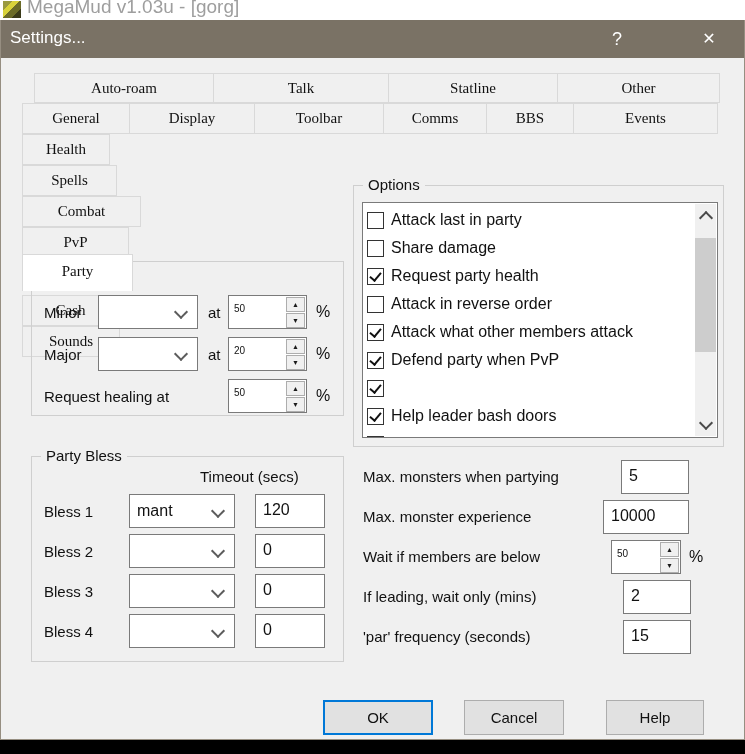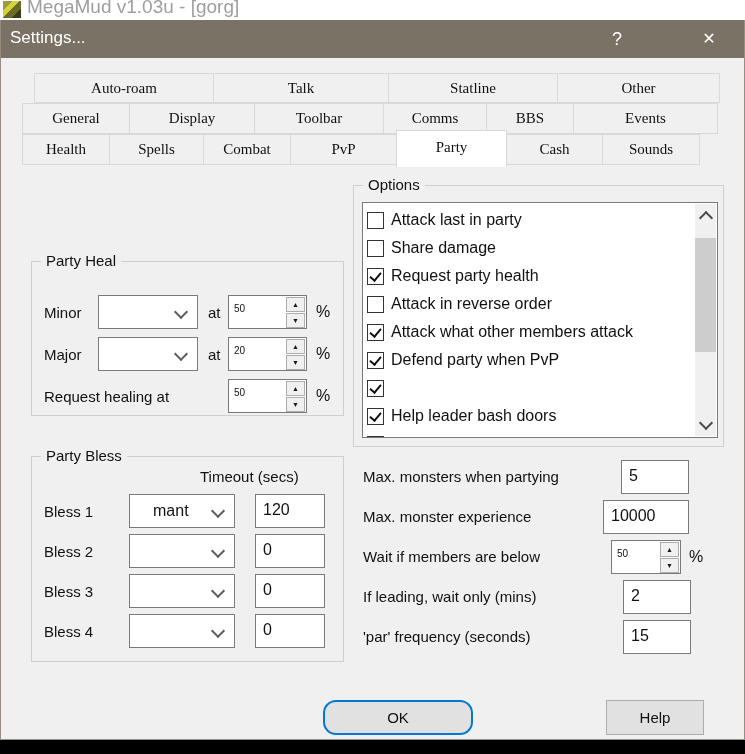--- a/index.html
+++ b/index.html
@@ -21,21 +21,21 @@
           font-size:18px;font-weight:300;cursor:default;}
   .tb-help{right:104px;}
   .tb-close{right:12px;font-size:16px;}
 
   .body{position:absolute;top:38px;left:0;right:0;bottom:0;background:#f0f0f0;}
 
   
   .tabrow{position:absolute;display:flex;font-family:Liberation Serif, serif;}
   .row1{left:34px;top:15px;}
   .row2{left:22px;top:45px;}
-  .row3{left:22px;top:76px;}
+  .row3{left:22px;top:76px;flex-direction:column;}
   .tab{box-sizing:border-box;height:31px;line-height:29px;text-align:center;font-size:15px;
        background:#f0f0f0;border:1px solid #d9d9d9;margin-left:-1px;white-space:nowrap;}
   .row1 .tab{height:30px;line-height:28px;}
   .tab.selected{position:relative;z-index:3;top:-4px;height:37px;line-height:33px;background:#fff;border-bottom:0;text-align:center;}
 
   
   .group{position:absolute;border:1px solid #cfcfcf;box-sizing:border-box;}
   .group-label{position:absolute;top:-10px;left:9px;background:#f0f0f0;padding:0 5px;font-size:15px;}
 
   .party-rank{left:30px;top:125px;width:313px;height:57px;}
@@ -45,21 +45,21 @@
          box-sizing:border-box;position:relative;margin-right:4px;flex:none;}
   .radio-item.on .radio::after{content:"";position:absolute;left:3px;top:3px;width:10px;height:10px;
          border-radius:50%;background:#1b1b1b;}
   .radio-label{font-size:15px;padding:1px 3px;}
   .radio-item.on .radio-label{outline:1px dotted #555;}
 
   .party-heal{left:30px;top:203px;width:313px;height:155px;}
   .abs-label{position:absolute;font-size:15px;white-space:nowrap;}
 
   .combo{position:absolute;background:#fff;border:1px solid #7a7a7a;box-sizing:border-box;height:34px;}
-  .combo-val{position:absolute;left:7px;top:7px;font-size:16px;margin-left:16px;}
+  .combo-val{position:absolute;left:7px;top:7px;font-size:16px;}
   .chev{width:8px;height:8px;border-right:2px solid #5c5c5c;border-bottom:2px solid #5c5c5c;
         display:inline-block;transform:rotate(45deg);}
   .combo .chev{position:absolute;right:11px;top:11px;}
 
   .spin{position:absolute;border:1px solid #7a7a7a;background:#fff;box-sizing:border-box;height:34px;}
   .spin-val{position:absolute;left:5px;top:7px;font-size:10px;}
   .spin-btns{position:absolute;right:1px;top:1px;bottom:1px;width:19px;display:flex;flex-direction:column;}
   .spin-b{flex:1;background:#f0f0f0;border:1px solid #adadad;box-sizing:border-box;font-size:7px;
           line-height:13px;text-align:center;color:#1a1a1a;}
   .spin-b.down{margin-top:1px;}
@@ -84,21 +84,21 @@
   .sb-thumb{position:absolute;left:0;right:0;top:34px;height:114px;background:#cdcdcd;}
 
   .party-bless{left:30px;top:398px;width:313px;height:206px;}
   .timeout-header{position:absolute;left:168px;top:11px;font-size:15px;}
   .field{position:absolute;background:#fff;border:1px solid #7a7a7a;box-sizing:border-box;height:34px;
          font-size:16px;padding:6px 0 0 7px;}
 
   .btn{position:absolute;top:642px;height:35px;background:#e1e1e1;border:1px solid #adadad;
        font-size:15px;font-family:"Liberation Sans",sans-serif;color:#111;padding:0;}
   .btn.default{border:2px solid #0078d7;}
-  .btn-ok{left:322px;width:150px;border-radius:13px;}
+  .btn-ok{left:322px;width:110px;}
   .btn-cancel{left:463px;width:100px;}
   .btn-help{left:605px;width:98px;}
 
   .bottom-strip{position:absolute;left:0;top:740px;width:745px;height:14px;background:#000;}
 </style>
 </head>
 <body>
 
 <div class="screen">
 
@@ -126,21 +126,21 @@
         <div class="tab" style="width:108px">General</div>
         <div class="tab" style="width:126px">Display</div>
         <div class="tab" style="width:130px">Toolbar</div>
         <div class="tab" style="width:104px">Comms</div>
         <div class="tab" style="width:88px">BBS</div>
         <div class="tab" style="width:145px">Events</div>
       </div>
       <div class="tabrow row3">
         <div class="tab" style="width:88px">Health</div>
         <div class="tab" style="width:95px">Spells</div>
-        <div class="tab" style="width:88px">Combat</div>
+        <div class="tab" style="width:119px">Combat</div>
         <div class="tab" style="width:107px">PvP</div>
         <div class="tab selected" style="width:111px">Party</div>
         <div class="tab" style="width:97px">Cash</div>
         <div class="tab" style="width:98px">Sounds</div>
       </div>
 
 
       <div class="group party-heal">
         <span class="group-label">Party Heal</span>
 
@@ -286,19 +286,20 @@
       </span>
       <span class="pct" style="left:688px;top:490px">%</span>
 
       <span class="abs-label" style="left:362px;top:530px">If leading, wait only (mins)</span>
       <span class="field" style="left:622px;top:522px;width:68px">2</span>
 
       <span class="abs-label" style="left:362px;top:570px">'par' frequency (seconds)</span>
       <span class="field" style="left:622px;top:562px;width:68px">15</span>
 
       <button class="btn default btn-ok">OK</button>
+      <button class="btn btn-cancel">Cancel</button>
       <button class="btn btn-help">Help</button>
 
     </div>
   </div>
 
   <div class="bottom-strip"></div>
 </div>
 
 </body></html>

